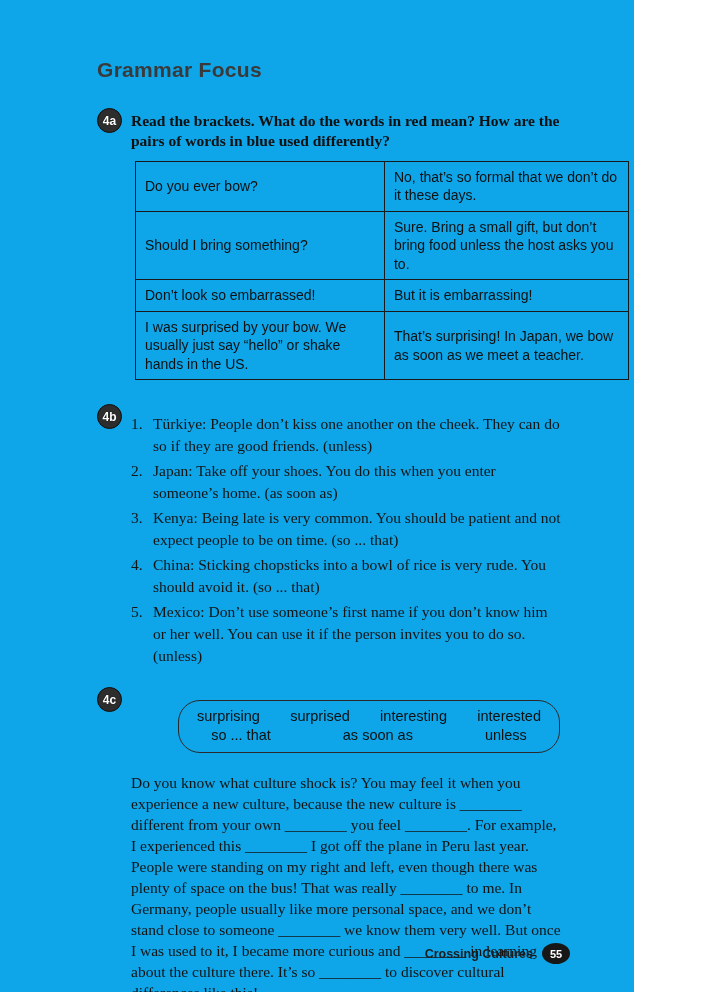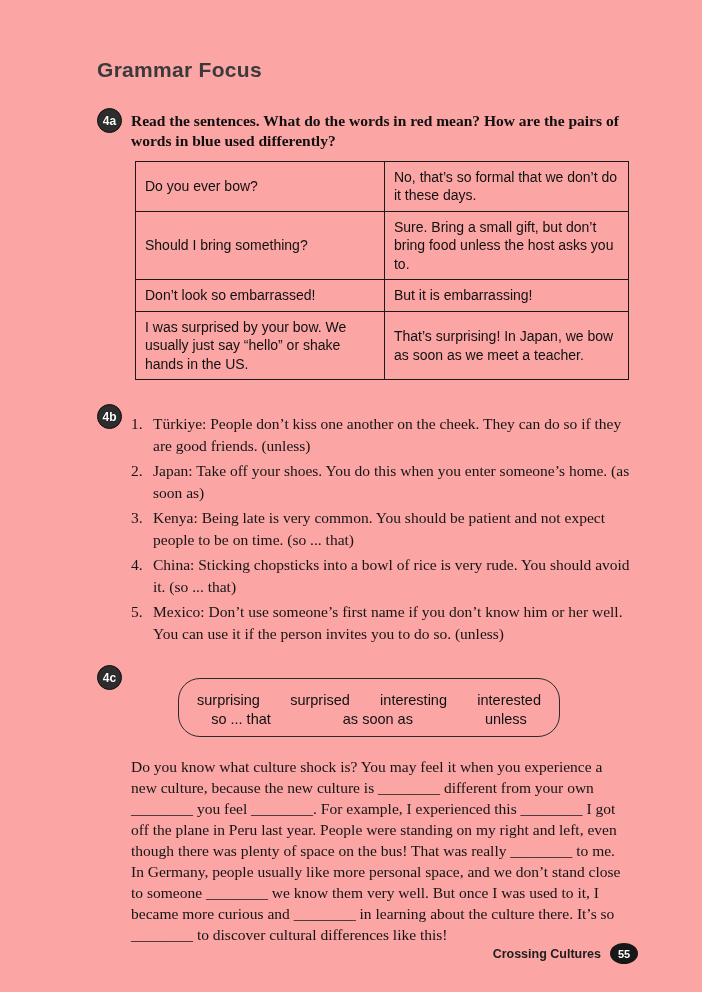--- a/index.html
+++ b/index.html
@@ -1,21 +1,21 @@
 <!DOCTYPE html>
 <html><head>
 <meta charset="utf-8">
 <style>
   * { box-sizing: border-box; margin: 0; padding: 0; }
   html, body { background: #ffffff; }
   .page {
     position: relative;
-    width: 702px;
+    width: 634px;
     height: 992px;
-    background: #fca5a5;
+    background: #0ea5e9;
     font-family: "Liberation Serif", serif;
     color: #141414;
     padding: 58px 72px 0 97px;
     overflow: hidden;
   }
   .page-title {
     font-family: "Liberation Sans", sans-serif;
     font-weight: bold;
     font-size: 21px;
     letter-spacing: 0.3px;
@@ -85,21 +85,21 @@
     text-decoration: underline;
     color: #1e1e1e;
     margin: 1px 0 4px;
   }
   
   .word-box {
     margin: 13px 0 0 47px;
     width: 382px;
     border: 1.6px solid #2a2a2a;
     border-radius: 22px;
-    padding: 13px 18px 9px;
+    padding: 7px 18px 9px;
     font-family: "Liberation Sans", sans-serif;
     font-size: 14.5px;
     color: #101010;
   }
   .wb-row { display: flex; justify-content: space-between; }
   .wb-row-2 { justify-content: center; gap: 72px; padding-top: 3px; }
   .passage {
     margin-top: 19px;
     font-size: 15.5px;
     line-height: 21px;
@@ -135,21 +135,21 @@
 </head>
 <body>
 
 <div class="page">
 
   <h1 class="page-title">Grammar Focus</h1>
 
   <section class="exercise ex-4a">
     <div class="badge">4a</div>
     <div class="ex-body">
-      <p class="instructions">Read the sentences. What do the words in red mean? How are the pairs of words in blue used differently?</p>
+      <p class="instructions">Read the brackets. What do the words in red mean? How are the pairs of words in blue used differently?</p>
       <table class="dialogue-table">
         <tbody>
             <tr>
           <td class="cell-left">Do you ever bow?</td>
           <td class="cell-right">No, that’s so formal that we don’t do it these days.</td>
         </tr>
         <tr>
           <td class="cell-left">Should I bring something?</td>
           <td class="cell-right">Sure. Bring a small gift, but don’t bring food unless the host asks you to.</td>
         </tr>

